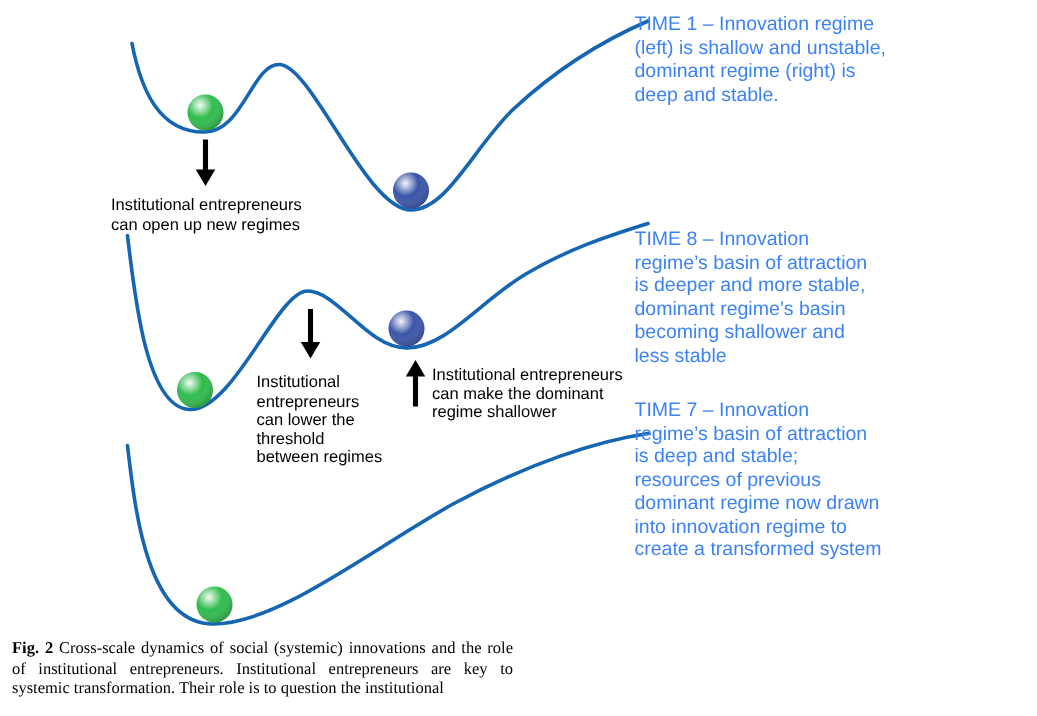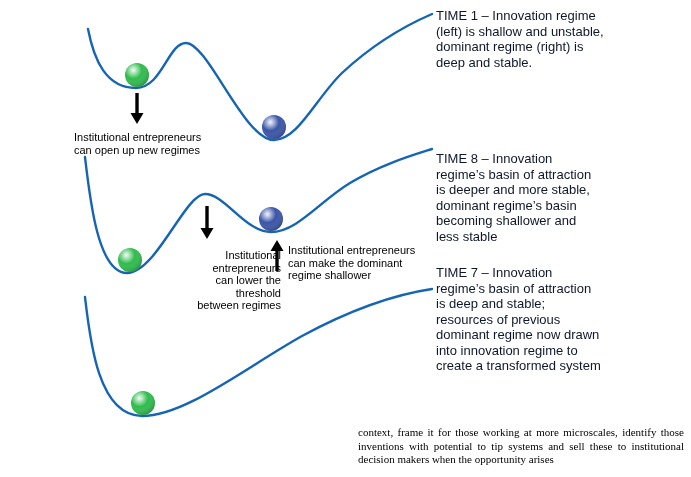--- a/index.html
+++ b/index.html
@@ -2,32 +2,32 @@
 <html><head>
 <meta charset="utf-8">
 <style>
   html,body { margin:0; padding:0; background:#fff; }
   .page {
     position:relative; width:691px; height:477px; background:#ffffff;
     font-family:"Liberation Sans", sans-serif; color:#000; overflow:hidden;
   }
   .diagram { position:absolute; left:0; top:0; }
   .time-label {
-    position:absolute; left:436px; width:240px;
-    font-size:13px; line-height:15.5px; white-space:pre-line; color:#0f172a;
+    position:absolute; left:423px; width:240px;
+    font-size:13px; line-height:15.5px; white-space:pre-line; color:#3b82f6;
   }
   .time-1 { top:8px; }
   .time-2 { top:151px; }
   .time-3 { top:265px; }
   .annotation {
     position:absolute; font-size:11px; line-height:12.5px;
     white-space:pre-line; color:#000;
   }
   .ann-open { left:74px; top:131px; width:155px; }
-  .ann-threshold { left:171px; top:249px; width:110px;text-align:right; }
+  .ann-threshold { left:171px; top:249px; width:110px; }
   .ann-shallower { left:288px; top:244px; width:165px; }
   .caption {
     position:absolute; top:426px; font-family:"Liberation Serif", serif;
     font-size:11px; line-height:13.5px; text-align:justify; color:#000;
   }
   .caption-left { left:8px; width:334px; }
   .caption-right { left:358px; width:326px; }
   .caption b { font-weight:bold; }
 </style>
 </head>
@@ -111,17 +111,18 @@
 can open up new regimes</div>
   <div class="annotation ann-threshold">Institutional
 entrepreneurs
 can lower the
 threshold
 between regimes</div>
   <div class="annotation ann-shallower">Institutional entrepreneurs
 can make the dominant
 regime shallower</div>
 
-  <div class="caption caption-right">
-    <span>context, frame it for those working at more microscales, identify those inventions with potential to tip systems and sell these to institutional decision makers when the opportunity arises</span>
+  <div class="caption caption-left">
+    <b>Fig. 2</b>
+    <span>Cross-scale dynamics of social (systemic) innovations and the role of institutional entrepreneurs. Institutional entrepreneurs are key to systemic transformation. Their role is to question the institutional</span>
   </div>
 
 </div>
 
 </body></html>

